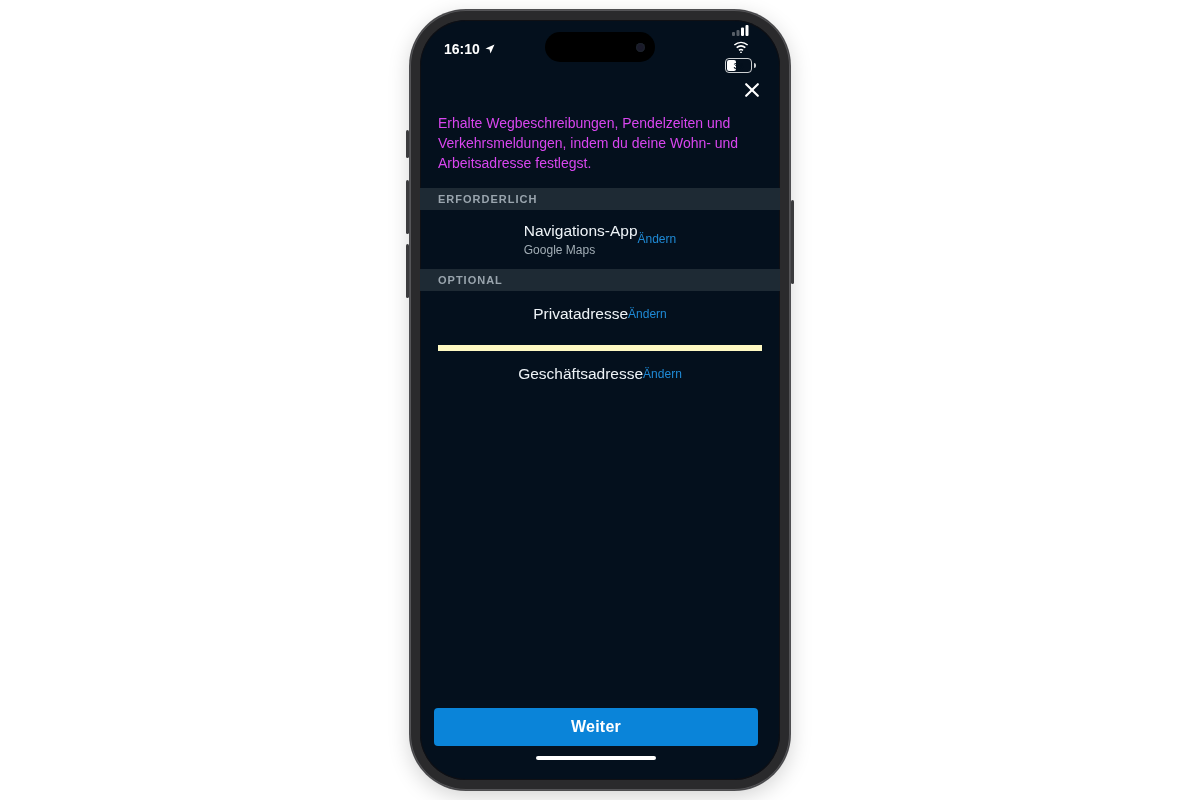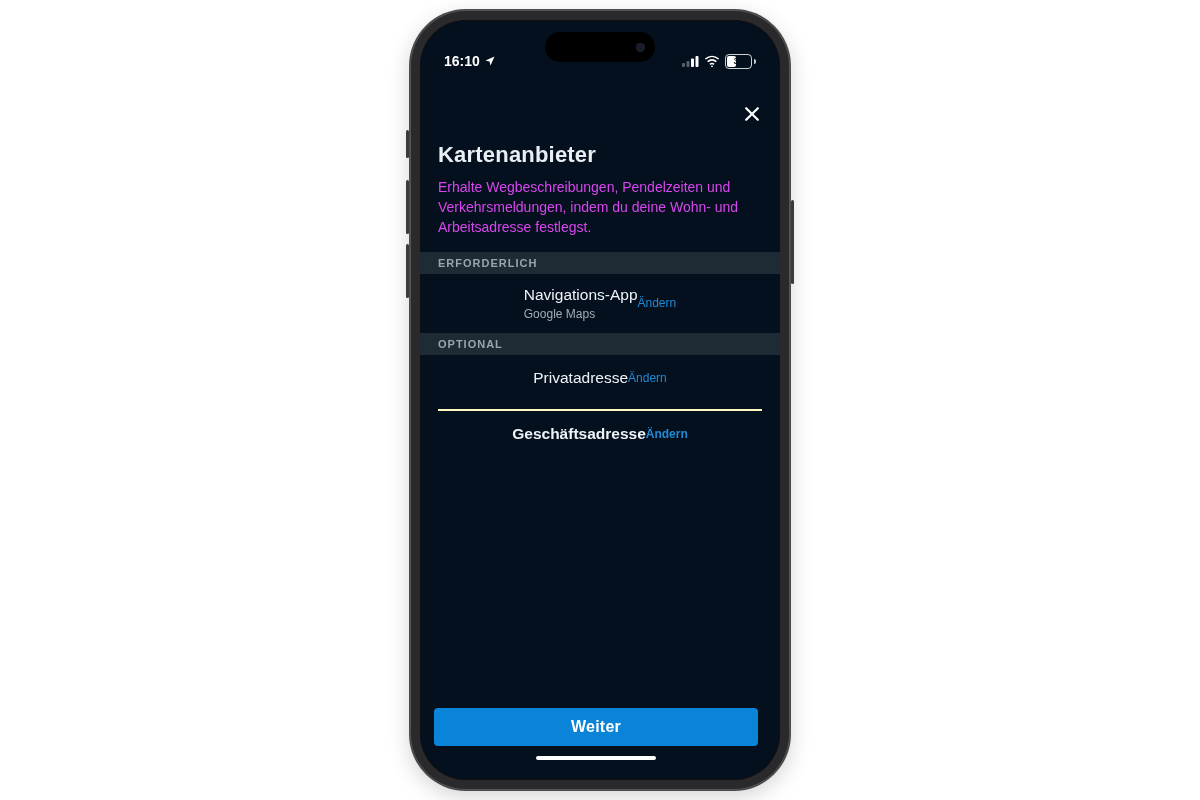--- a/index.html
+++ b/index.html
@@ -75,28 +75,28 @@
     box-shadow: inset 0 0 2px #233;
   }
 
   
   .statusbar {
     position: relative;
     height: 50px;
     display: flex;
     align-items: center;
     justify-content: space-between;
-    padding: 16px 24px;
+    padding: 4px 24px;
     color: #fff;
     font-size: 14px;
     font-weight: 600;
     z-index: 10;
   }
   .sb-left { display:flex; align-items:center; gap:4px; }
-  .sb-right { display:flex; align-items:center; gap:5px; }
+  .sb-right { display:flex; align-items:center; gap:5px;flex-direction:column; }
   .loc-arrow svg, .wifi svg, .cell svg { display:block; }
   .batt {
     display:flex; align-items:center; gap:2px;
   }
   .batt-body {
     position:relative;
     width:25px; height:13px;
     border:1px solid #ffffffcc;
     border-radius:4px;
     display:flex; align-items:center; justify-content:center;
@@ -153,21 +153,21 @@
     font-size:11px;
     font-weight:700;
     letter-spacing:1px;
   }
   .row {
     display:flex;
     align-items:center;
     justify-content:center;
     padding: 12px 0 12px 0;
   }
-  .row + .row { border-top:2px solid #fef9c3;font-weight:bold; }
+  .row + .row { border-top:6px solid #fef9c3; }
   .row .rl { display:flex; flex-direction:column; gap:3px; }
   .row .label { font-size:15.5px; color:#eef3f7; }
   .row .sublabel { font-size:12px; color:#a2adb5; }
   .row .link {
     font-size:12px;
     color:#1f8ad6;
     cursor:pointer;
   }
   .row.tall { padding-top:14px; padding-bottom:22px; }
   .sectioned .row:first-child { border-top:none; }
@@ -251,21 +251,20 @@
       <div class="navrow">
         <span class="close-x">
           <svg width="20" height="20" viewBox="0 0 24 24" fill="none" stroke="#fff" stroke-width="2.6" stroke-linecap="round">
             <line x1="5" y1="5" x2="19" y2="19"></line>
               <line x1="19" y1="5" x2="5" y2="19"></line>
           </svg>
         </span>
       </div>
 
       <div class="content">
-        <div class="page-title">Kartenanbieter</div>
         <div class="page-sub">Erhalte Wegbeschreibungen, Pendelzeiten und Verkehrsmeldungen, indem du deine Wohn- und Arbeitsadresse festlegst.</div>
 
         <div class="section-header">ERFORDERLICH</div>
         <div class="sectioned">
           <div class="row">
             <div class="rl">
               <span class="label">Navigations-App</span>
               <span class="sublabel">Google Maps</span>
             </div>
             <span class="link">Ändern</span>

